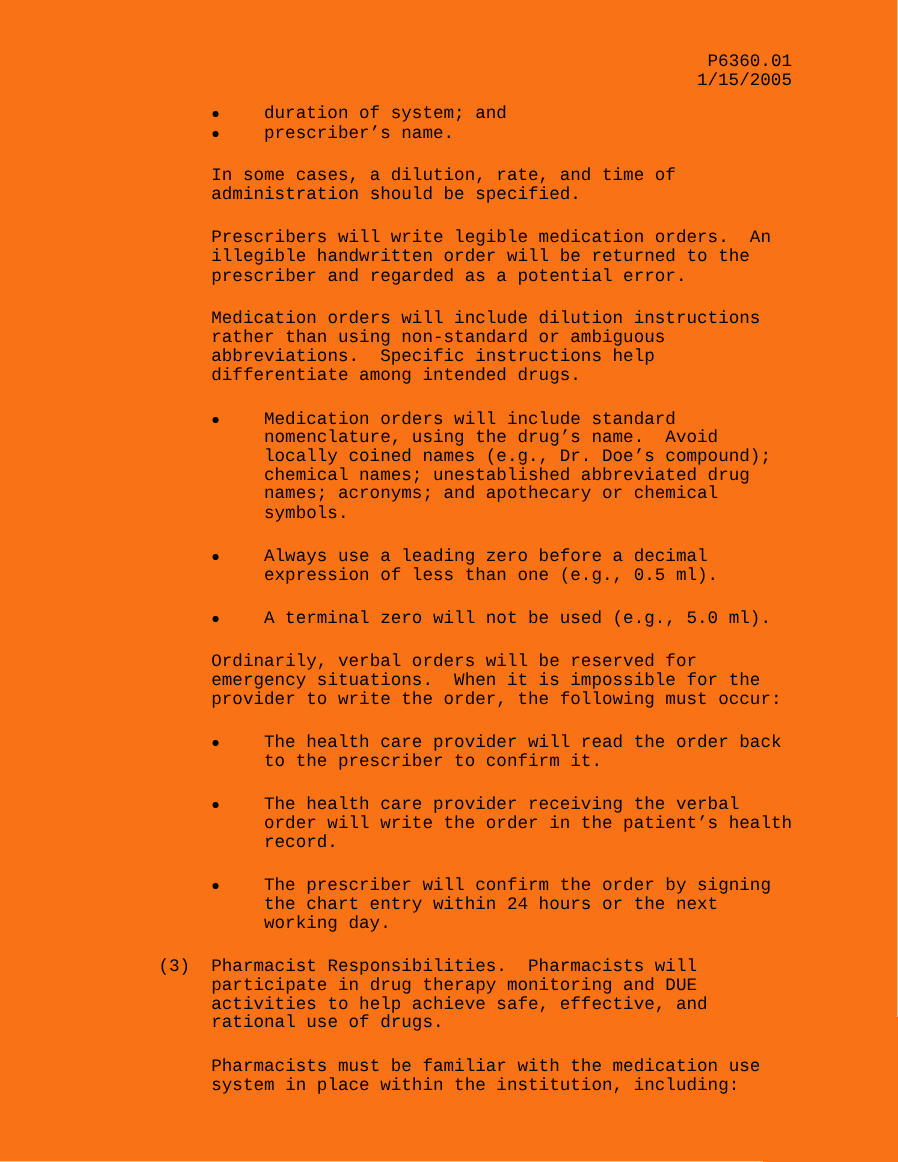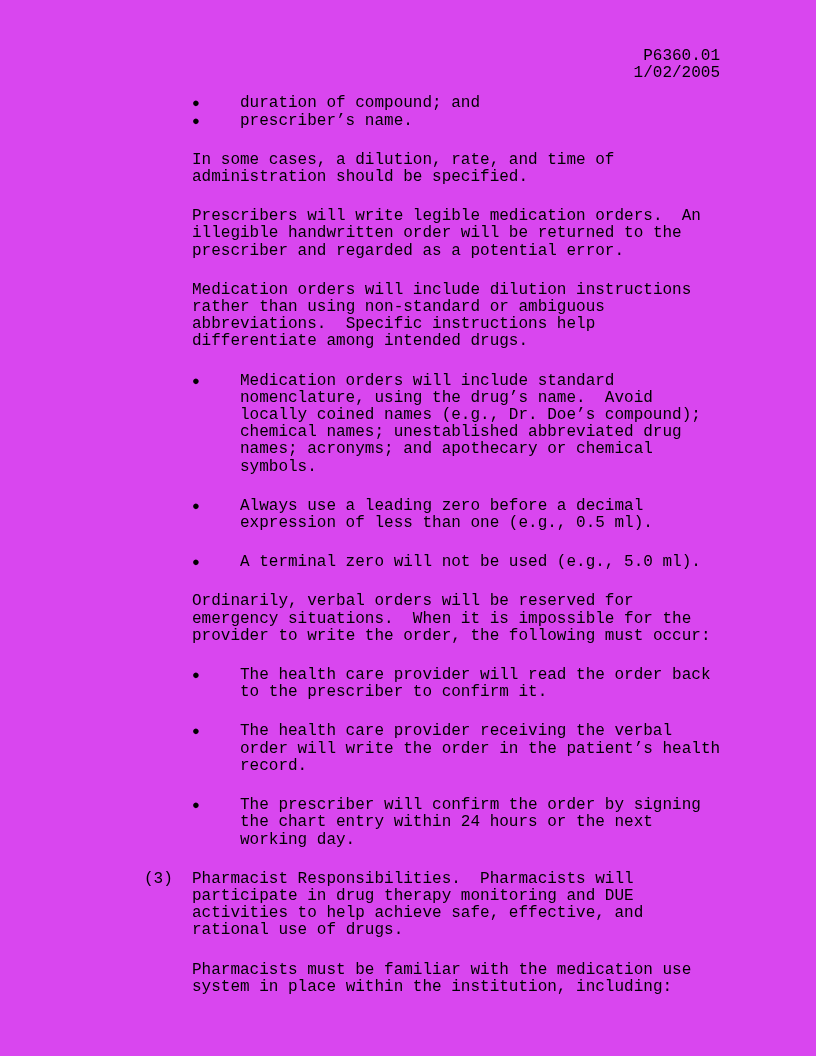--- a/index.html
+++ b/index.html
@@ -4,21 +4,21 @@
 <style>
   html, body {
     margin: 0;
     padding: 0;
     background: #ffffff;
   }
   .page {
     position: relative;
     width: 816px;
     height: 1056px;
-    background: #d946ef;
+    background: #f97316;
     color: #000000;
     font-family: "Liberation Mono", "DejaVu Sans Mono", monospace;
     font-size: 16px;
     line-height: 17.2px;
     overflow: hidden;
     box-sizing: border-box;
   }
   .header {
     padding-top: 48px;
     padding-right: 96px;
@@ -61,27 +61,27 @@
   b {
     font-weight: normal;
   }
 </style>
 </head>
 <body>
 
 <div class="page">
   <div class="header">
     <div class="hline">P6360.01</div>
-    <div class="hline">1/02/2005</div>
+    <div class="hline">1/15/2005</div>
   </div>
   <div class="body" id="doc-body">
       <div class="block bullet-group">
         <div class="row">
           <span class="marker"><span class="bullet-glyph">●</span></span>
-          <span class="text">duration of compound; and</span>
+          <span class="text">duration of system; and</span>
         </div>
         <div class="row">
           <span class="marker"><span class="bullet-glyph">●</span></span>
           <span class="text">prescriber’s name.</span>
         </div>
       </div>
       <div class="block paragraph"><span class="text">In some cases, a dilution, rate, and time of
 administration should be specified.</span></div>
       <div class="block paragraph"><span class="text">Prescribers will write legible medication orders.  An
 illegible handwritten order will be returned to the

